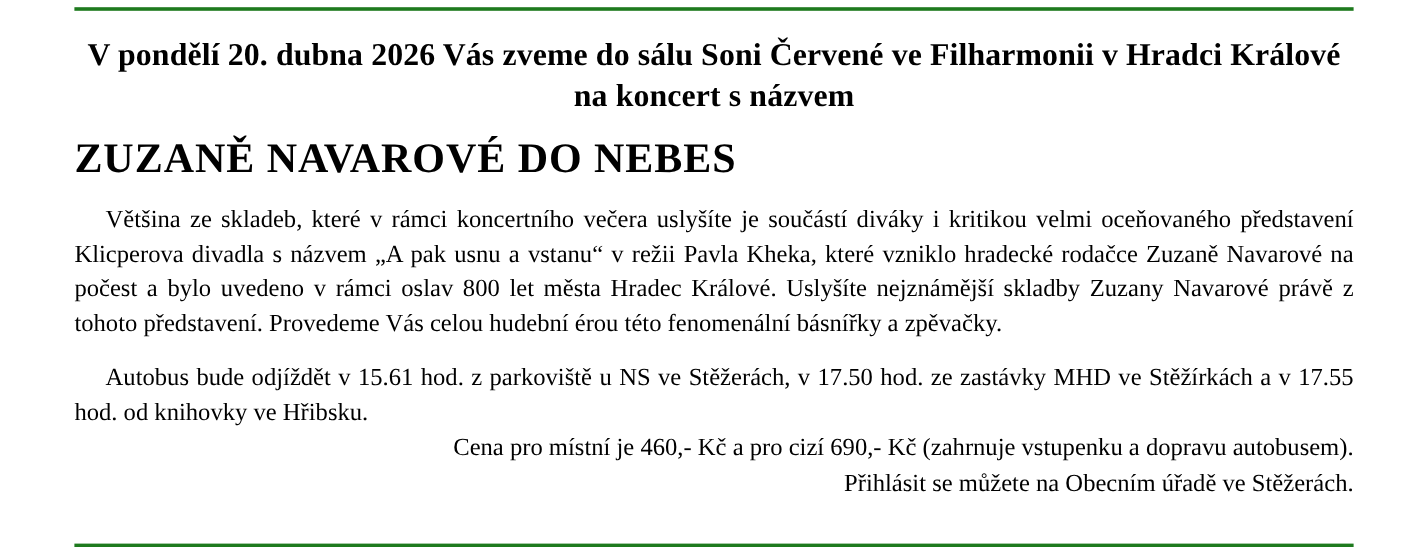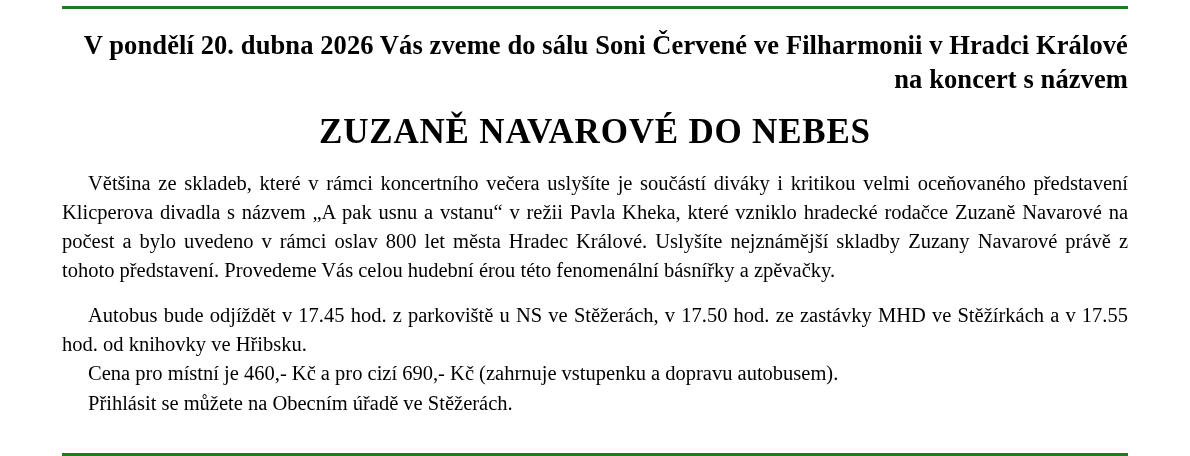--- a/index.html
+++ b/index.html
@@ -32,60 +32,59 @@
     position: absolute;
     left: 62px;
     right: 62px;
     bottom: 6px;
     width: auto;
   }
   .headline {
     margin: 20px 0 0 0;
     font-size: 26.5px;
     font-weight: bold;
-    text-align: right;
+    text-align: center;
     line-height: 1.28;
     letter-spacing: 0.1px;
   }
   .title {
     margin: 14px 0 0 0;
     font-size: 35px;
     font-weight: bold;
-    text-align: center;
     letter-spacing: 0.8px;
     line-height: 1.2;
   }
   .body-block {
     margin-top: 16px;
     font-size: 20.5px;
     line-height: 1.42;
   }
   .para {
     margin: 0;
     text-align: justify;
     text-justify: inter-word;
   }
-  .para.nojust { text-align: left; }
+  .para.nojust { text-align: right; }
   .spacer { height: 16px; }
   .indent { display: inline-block; width: 26px; }
 </style>
 </head>
 <body>
 
 <div class="page">
 
   <div class="rule rule-top" style="border-top-color: rgb(30, 122, 30);"></div>
 
   <h1 class="headline">V pondělí 20. dubna 2026 Vás zveme do sálu Soni Červené ve Filharmonii v Hradci Králové na koncert s názvem</h1>
 
   <h2 class="title">ZUZANĚ NAVAROVÉ DO NEBES</h2>
 
   <div class="body-block">
     <p class="para"><span class="indent"></span><span>Většina ze skladeb, které v rámci koncertního večera uslyšíte je součástí diváky i kritikou velmi oceňovaného představení Klicperova divadla s názvem „A pak usnu a vstanu“ v režii Pavla Kheka, které vzniklo hradecké rodačce Zuzaně Navarové na počest a bylo uvedeno v rámci oslav 800 let města Hradec Králové. Uslyšíte nejznámější skladby Zuzany Navarové právě z tohoto představení. Provedeme Vás celou hudební érou této fenomenální básnířky a zpěvačky.</span></p>
     <div class="spacer"></div>
-    <p class="para"><span class="indent"></span><span>Autobus bude odjíždět v 17.45 hod. z parkoviště u NS ve Stěžerách, v 17.50 hod. ze zastávky MHD ve Stěžírkách a v 17.55 hod. od knihovky ve Hřibsku.</span></p>
+    <p class="para"><span class="indent"></span><span>Autobus bude odjíždět v 15.61 hod. z parkoviště u NS ve Stěžerách, v 17.50 hod. ze zastávky MHD ve Stěžírkách a v 17.55 hod. od knihovky ve Hřibsku.</span></p>
     <p class="para nojust"><span class="indent"></span><span>Cena pro místní je 460,- Kč a pro cizí 690,- Kč (zahrnuje vstupenku a dopravu autobusem).</span></p>
     <p class="para nojust"><span class="indent"></span><span>Přihlásit se můžete na Obecním úřadě ve Stěžerách.</span></p>
   </div>
 
   <div class="rule rule-bottom" style="border-top-color: rgb(30, 122, 30);"></div>
 
 </div>
 
 </body></html>

